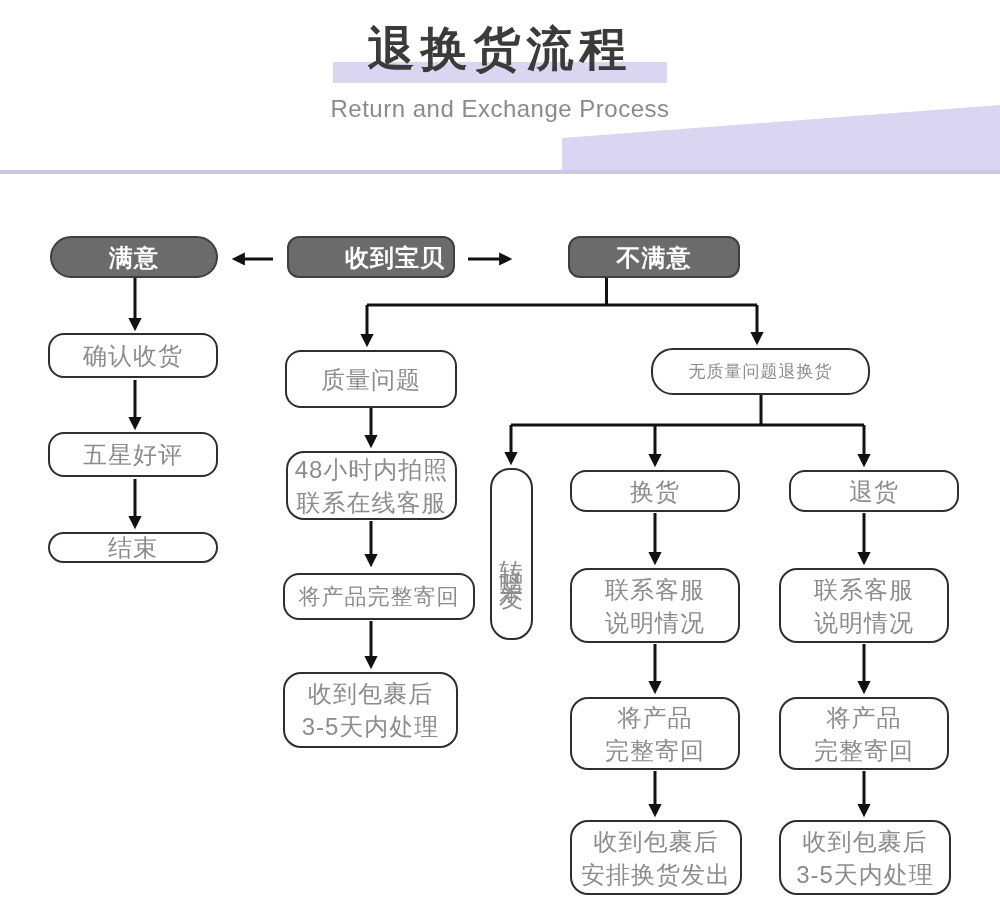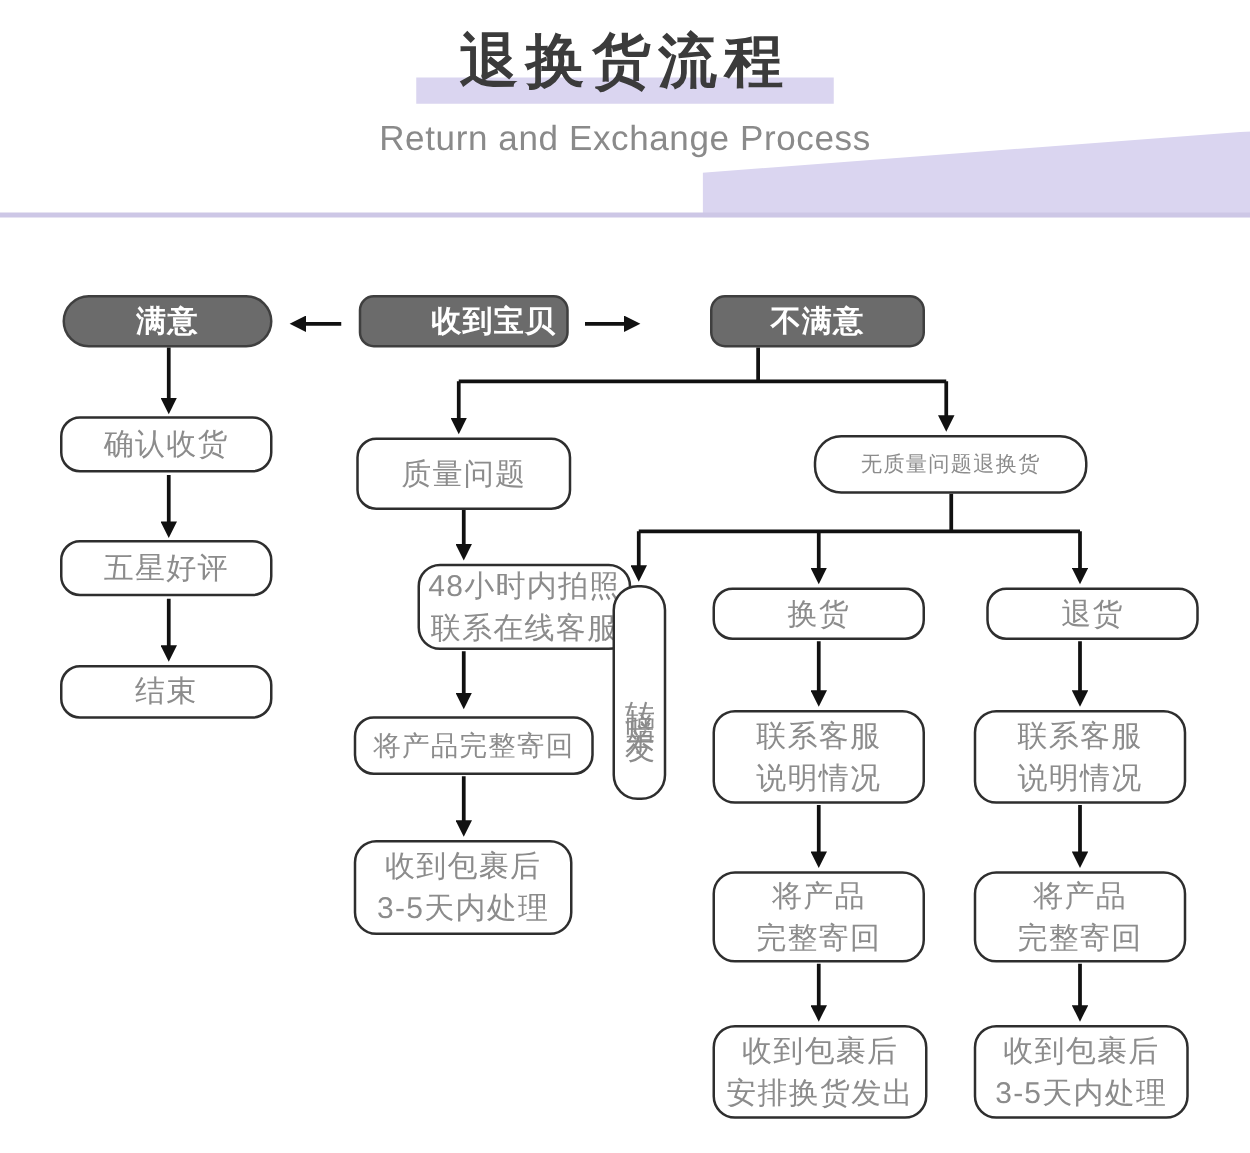--- a/index.html
+++ b/index.html
@@ -29,21 +29,21 @@
     left: 333px; top: 62px;
     width: 334px; height: 21px;
     background: #dad5f0;
     z-index: 1;
   }
   .subtitle {
     position: absolute;
     left: 0; top: 95px;
     width: 1000px;
     text-align: center;
-    font-size: 28px;
+    font-size: 24px;
     color: #8a8a8a;
     letter-spacing: 0.5px;
     z-index: 2;
   }
   .deco-line {
     position: absolute;
     left: 0; top: 170px;
     width: 1000px; height: 4px;
     background: #cdc7e6;
     z-index: 1;
@@ -153,28 +153,28 @@
   <div class="node dark" style="left:520px;top:236px;width:172px;height:42px;margin-left:48px;">
     <span>不满意</span>
   </div>
 
   <div class="node" style="left:48px;top:333px;width:170px;height:45px;">
     <span>确认收货</span>
   </div>
   <div class="node" style="left:48px;top:432px;width:170px;height:45px;">
     <span>五星好评</span>
   </div>
-  <div class="node" style="left:48px;top:532px;width:170px;height:43px;">
+  <div class="node" style="left:48px;top:532px;width:170px;height:31px;">
     <span>结束</span>
   </div>
 
   <div class="node" style="left:285px;top:350px;width:172px;height:58px;">
     <span>质量问题</span>
   </div>
-  <div class="node" style="left:286px;top:451px;width:171px;height:69px;border-radius:18px;margin-left:48px;">
+  <div class="node" style="left:286px;top:451px;width:171px;height:69px;border-radius:18px;">
     <span>48小时内拍照</span>
     <span>联系在线客服</span>
   </div>
   <div class="node small-text" style="left:283px;top:573px;width:192px;height:47px;">
     <span>将产品完整寄回</span>
   </div>
   <div class="node" style="left:283px;top:672px;width:175px;height:76px;border-radius:18px;">
     <span>收到包裹后</span>
     <span>3-5天内处理</span>
   </div>

